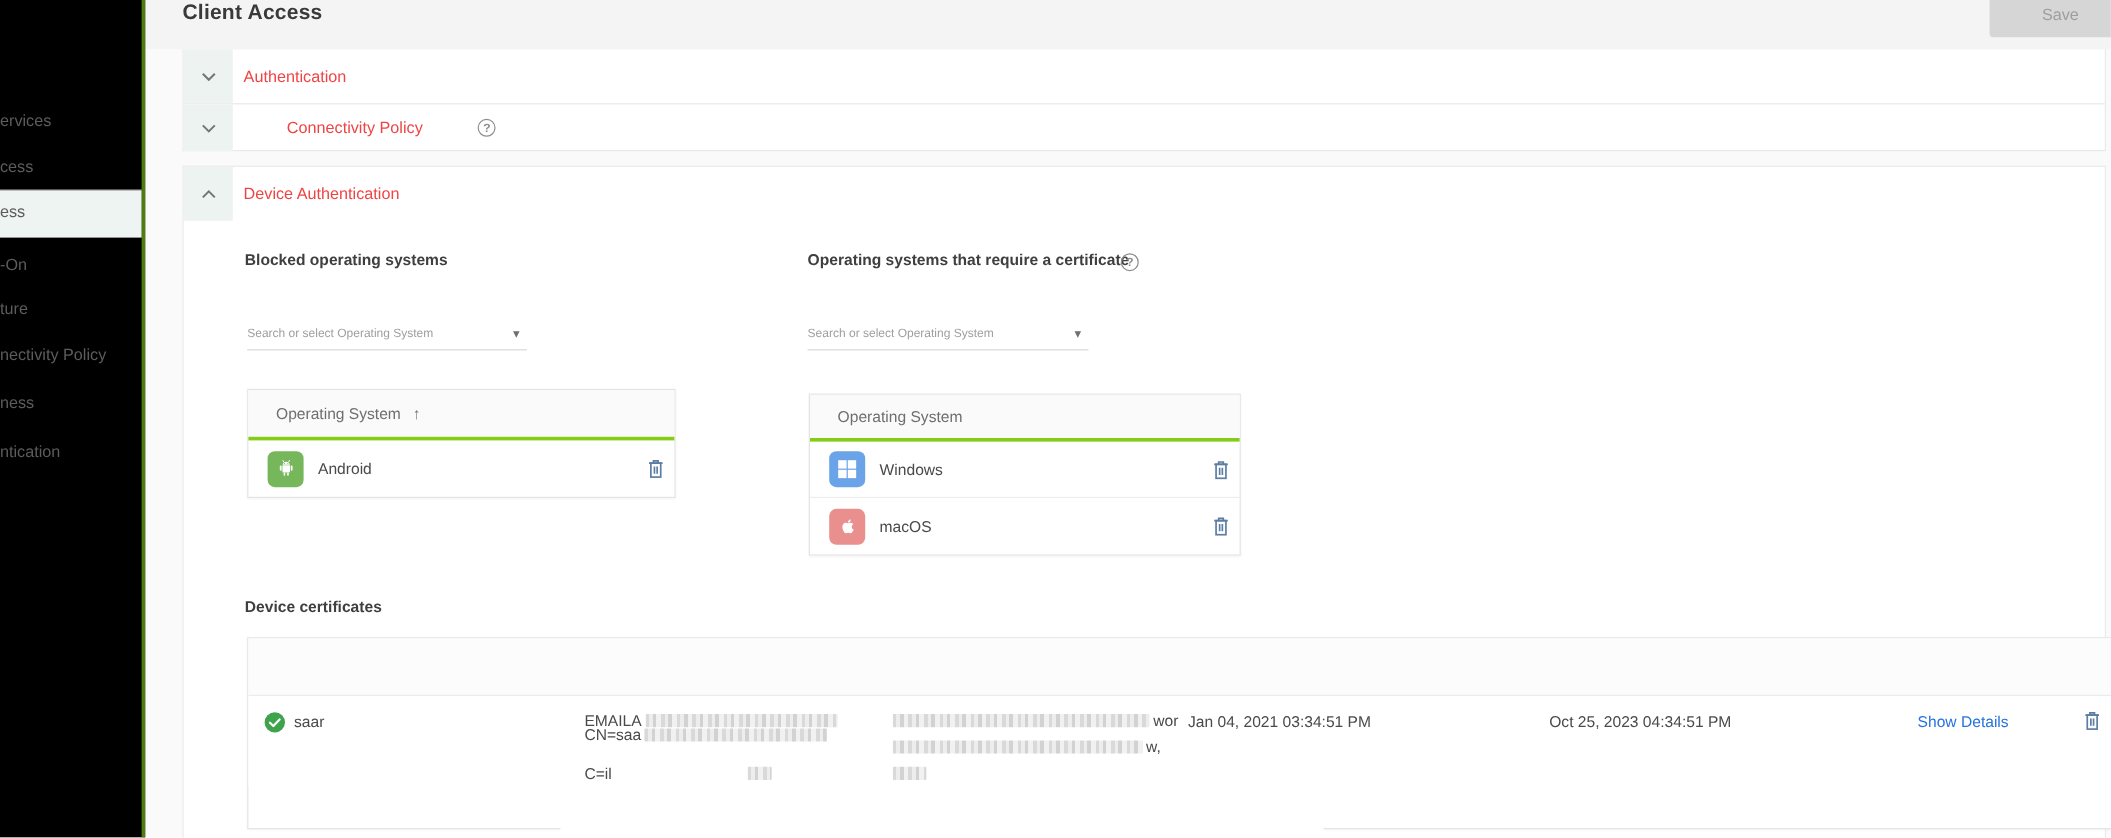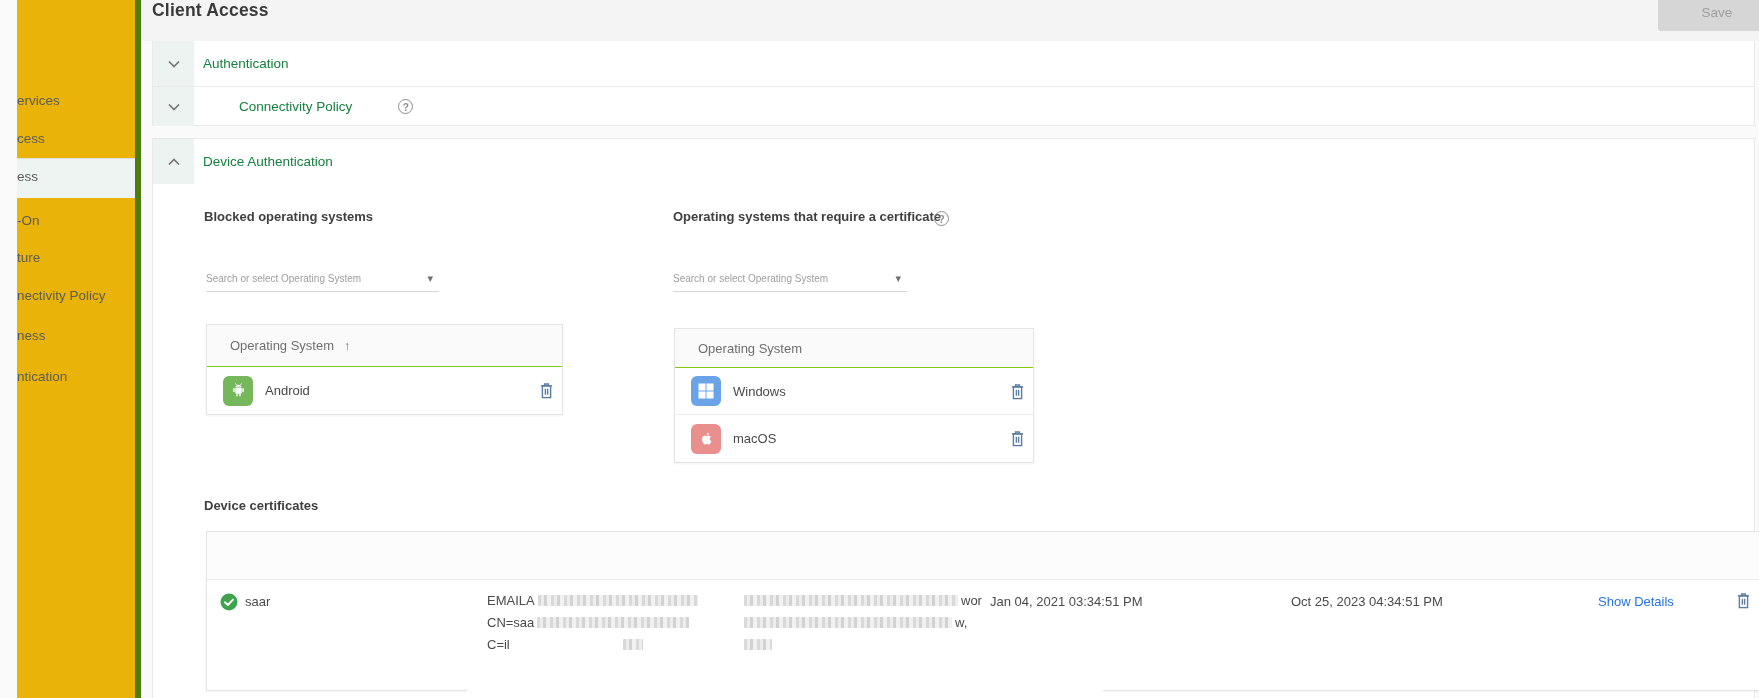--- a/index.html
+++ b/index.html
@@ -1,43 +1,43 @@
 <!DOCTYPE html>
 <html><head>
 <meta charset="utf-8">
 <style>
   html,body{margin:0;padding:0;}
   body{width:1759px;height:698px;overflow:hidden;font-family:"Liberation Sans","DejaVu Sans",sans-serif;background:#fafafa;position:relative;-webkit-font-smoothing:antialiased;}
   .abs{position:absolute;}
   
-  #sidebar{left:0;top:0;width:118px;height:698px;background:#eab308;border-right:6px solid #4d7c0f;z-index:3;margin-left:17px;}
+  #sidebar{left:0;top:0;width:118px;height:698px;background:#000000;border-right:3px solid #4d7c0f;z-index:3;}
   .side-item{position:absolute;left:0;width:116px;height:17px;font-size:13.5px;color:#5c5c5c;white-space:nowrap;overflow:hidden;cursor:pointer;}
   #side-divider{position:absolute;left:0;top:158px;width:118px;height:1px;background:#dcdcdc;}
   #side-selected{position:absolute;left:0;top:159px;width:118px;height:39px;background:#edf4f1;}
   
   #topbar{left:118px;top:0;width:1641px;height:41px;background:#f4f4f4;z-index:2;}
   #page-title{position:absolute;left:34px;top:0px;font-size:17.5px;font-weight:700;color:#3a3a3a;letter-spacing:.2px;}
   #save-btn{position:absolute;left:1540px;top:-6px;width:118px;height:37px;background:#d6d6d6;border:none;border-radius:3px;color:#9e9e9e;font-size:13.5px;font-family:inherit;}
   
   .card{position:absolute;left:152px;width:1603px;background:#fff;border:1px solid #e9e9e9;box-sizing:border-box;}
   .acc-row{display:flex;align-items:center;position:relative;}
   .strip{width:41px;align-self:stretch;background:#edf3f0;flex:0 0 41px;display:flex;align-items:center;justify-content:center;cursor:pointer;}
-  .acc-label{margin-left:9px;font-size:13.5px;color:#15803d;}
+  .acc-label{margin-left:9px;font-size:13.5px;color:#ef4444;}
   .help{width:15px;height:15px;border:1px solid #8d8d8d;border-radius:50%;color:#8d8d8d;font-size:10px;line-height:15px;text-align:center;display:inline-block;margin-left:10px;cursor:pointer;box-sizing:border-box;font-weight:700;}
   .chev{stroke:#757575;stroke-width:1.7;fill:none;}
   
   .sec-h{font-size:13px;font-weight:700;color:#3f3f3f;}
   
   .dd{border-bottom:1px solid #d8d8d8;height:26px;display:flex;align-items:center;}
   .dd input{border:none;outline:none;background:transparent;flex:1;font-size:10px;color:#555;font-family:inherit;padding:0;}
   .dd input::placeholder{color:#9e9e9e;opacity:1;}
   .dd .caret{color:#6f6f6f;font-size:11px;margin-right:6px;cursor:pointer;}
   
   .os-table{position:absolute;background:#fff;border:1px solid #e4e4e4;box-sizing:border-box;box-shadow:0 1px 2px rgba(0,0,0,.05);}
-  .os-thead{height:42px;background:#fafafa;border-bottom:1px solid #84cc16;display:flex;align-items:center;font-size:13px;color:#6f6f6f;box-sizing:border-box;}
+  .os-thead{height:42px;background:#fafafa;border-bottom:3px solid #84cc16;display:flex;align-items:center;font-size:13px;color:#6f6f6f;box-sizing:border-box;}
   .os-thead .th-label{margin-left:23px;}
   .sort-arrow{margin-left:10px;color:#757575;font-size:13px;cursor:pointer;}
   .os-row{height:47px;display:flex;align-items:center;border-bottom:1px solid #ededed;box-sizing:border-box;}
   .os-row:last-child{border-bottom:none;}
   .os-ic{width:30px;height:30px;border-radius:6px;margin-left:16px;display:flex;align-items:center;justify-content:center;flex:0 0 30px;}
   .os-name{margin-left:12px;font-size:13px;color:#4a4a4a;}
   .trash{margin-left:auto;margin-right:7px;cursor:pointer;display:flex;}
   
   #cert-table{position:absolute;background:#fff;border:1px solid #e4e4e4;box-sizing:border-box;box-shadow:0 1px 2px rgba(0,0,0,.05);}
   #cert-toolbar{position:relative;height:47px;background:#fcfcfc;border-bottom:1px solid #ececec;}
@@ -214,21 +214,21 @@
             <circle cx="9" cy="9" r="8.5" fill="#3fa34d"></circle>
             <polyline points="5,9.3 7.8,12 13,6.6" fill="none" stroke="#fff" stroke-width="1.9" stroke-linecap="round" stroke-linejoin="round"></polyline>
           </svg>
       </span>
       <span class="cell" style="left:38px;top:14px;">saar</span>
 
       <div class="cline" style="left:280px;top:12px;">
         <span>EMAILA</span>
         <span class="blur" style="width:160px"></span>
       </div>
-      <div class="cline" style="left:280px;top:34px;">
+      <div class="cline" style="left:280px;top:24px;">
         <span>CN=saa</span>
         <span class="blur" style="width:152px"></span>
       </div>
       <div class="cline" style="left:280px;top:56px;">
         <span>C=il</span>
         <span class="blur" style="width:20px;margin-left:110px;"></span>
       </div>
 
       <div class="cline" style="left:537px;top:12px;">
         <span class="blur" style="width:214px"></span>

